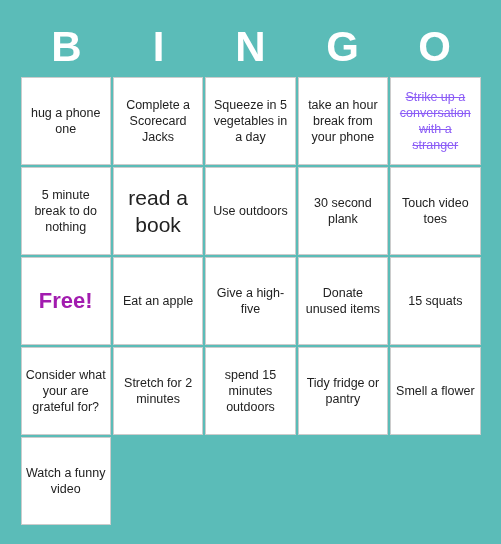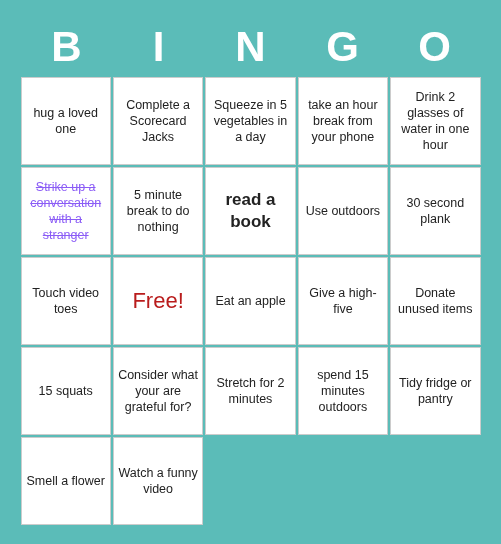--- a/index.html
+++ b/index.html
@@ -41,49 +41,48 @@
       align-items: center;
       justify-content: center;
       text-align: center;
       padding: 6px 4px;
       font-size: 12.5px;
       line-height: 1.3;
       color: #222;
     }
     .bingo-cell.free {
       font-size: 22px;
-      font-weight: normal;
-      color: #b91c1c;
+      font-weight: bold;
+      color: #a21caf;
     }
     .bingo-cell.strikethrough span {
       text-decoration: line-through;
       color: #8b5cf6;
     }
     .bingo-cell.large-text {
-      font-size: 17px;
-      font-weight: bold;
+      font-size: 21px;
+      font-weight: normal;
     }
   </style>
 </head>
 <body>
 
 <div class="bingo-card">
   <div class="bingo-header">
   <div class="bingo-letter">B</div>
       <div class="bingo-letter">I</div>
       <div class="bingo-letter">N</div>
       <div class="bingo-letter">G</div>
       <div class="bingo-letter">O</div>
     </div>
   <div class="bingo-grid">
-  <div class="bingo-cell">hug a loved one</div>
+  <div class="bingo-cell">hug a phone one</div>
       <div class="bingo-cell">Complete a Scorecard Jacks</div>
       <div class="bingo-cell">Squeeze in 5 vegetables in a day</div>
       <div class="bingo-cell">take an hour break from your phone</div>
-      <div class="bingo-cell">Drink 2 glasses of water in one hour</div>
       <div class="bingo-cell strikethrough">
         <span>Strike up a conversation with a stranger</span>
       </div>
       <div class="bingo-cell">5 minute break to do nothing</div>
       <div class="bingo-cell large-text">read a book</div>
       <div class="bingo-cell">Use outdoors</div>
       <div class="bingo-cell">30 second plank</div>
       <div class="bingo-cell">Touch video toes</div>
       <div class="bingo-cell free">Free!</div>
       <div class="bingo-cell">Eat an apple</div>

